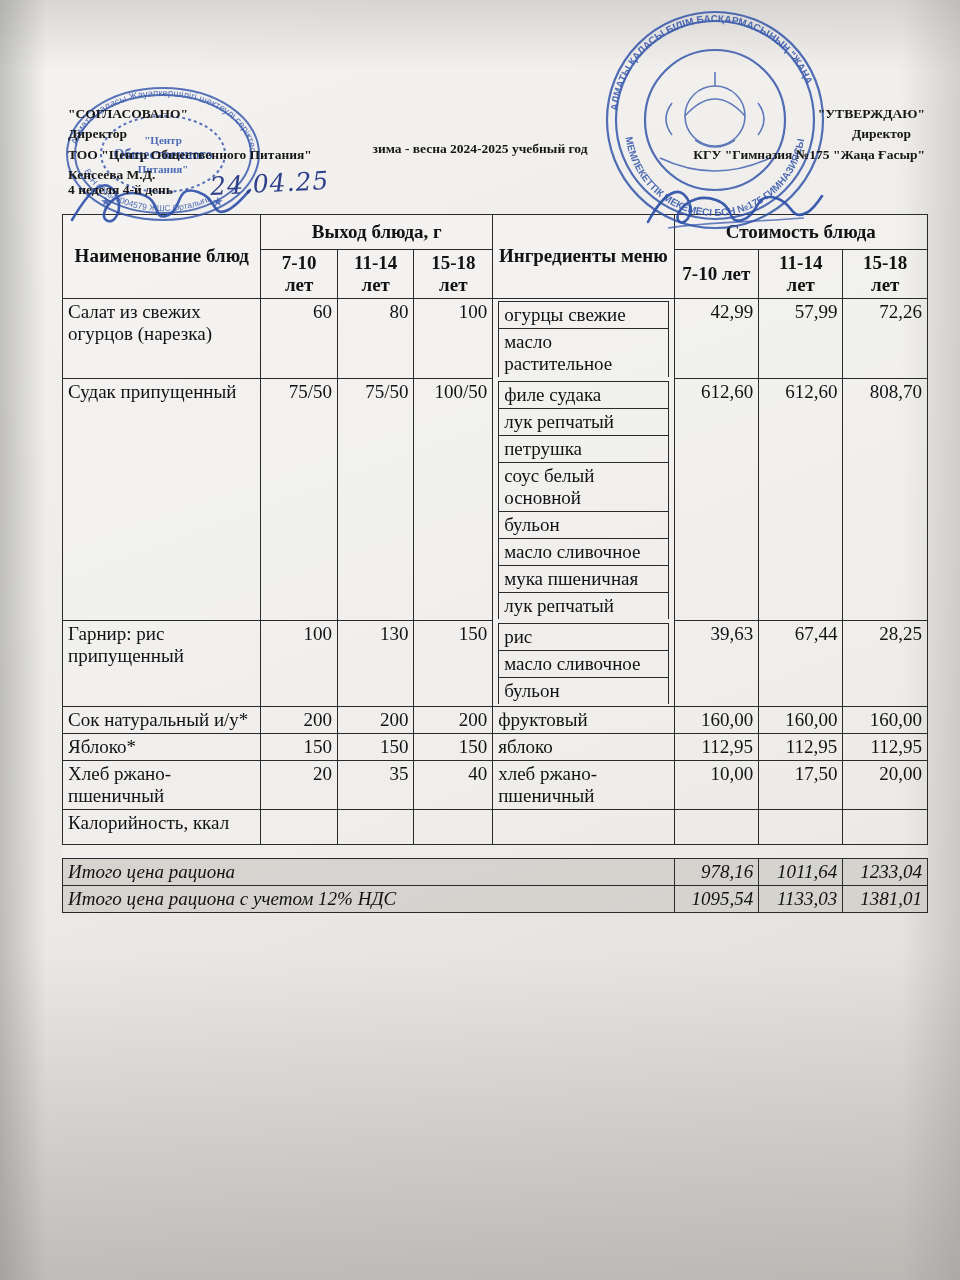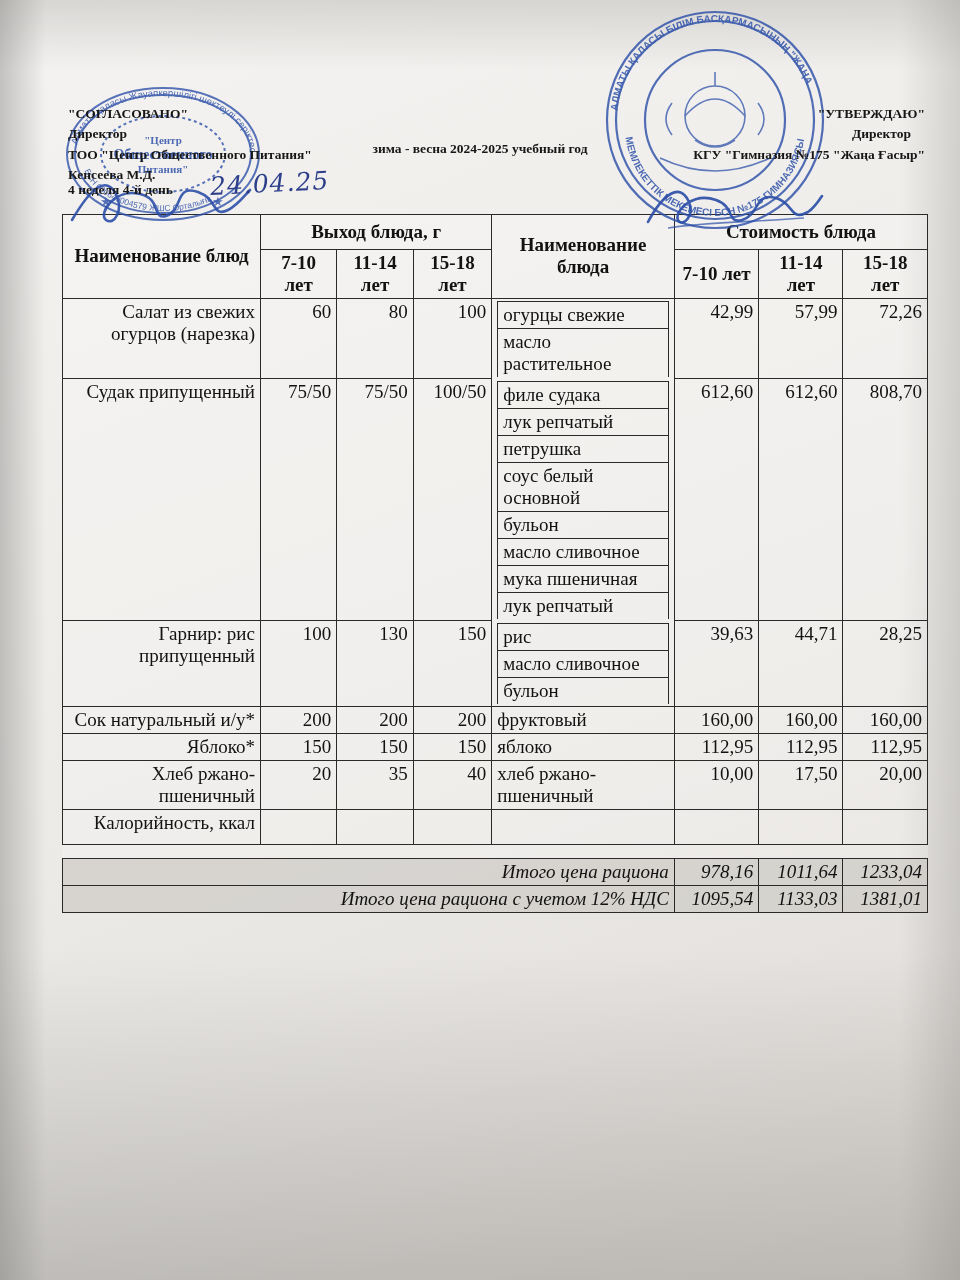--- a/index.html
+++ b/index.html
@@ -173,21 +173,21 @@
     text-align: center;
     font-weight: bold;
     vertical-align: middle;
   }
   .th-tall { height: 30px; }
   .c-name { width: 205px; }
   .c-out  { width: 72px; text-align: center; }
   .c-ing  { width: 185px; }
   .c-cost { width: 77px; text-align: center; }
   td.num { text-align: right; }
-  td.name { text-align: right; }
+  td.name { text-align: left; }
   .row-h { height: 19px; }
   .ing-cell { padding: 0; border: none !important; }
   .ing-list { border-collapse: collapse; width: 100%; }
   .ing-list td {
     border: none;
     border-bottom: 1px solid #2a2a2a;
     padding: 1px 5px;
     height: 17px;
   }
   .ing-list tr:last-child td { border-bottom: none; }
@@ -298,21 +298,21 @@
     <div class="week-day">
       <span>4 неделя 4-й день</span>
       <span class="handwritten-date">24.04.25</span>
     </div>
 
     <table class="menu">
       <thead>
         <tr>
           <th class="c-name th-tall" rowspan="2">Наименование блюд</th>
           <th colspan="3" class="th-tall">Выход блюда, г</th>
-          <th class="c-ing th-tall" rowspan="2">Наименование блюда</th>
+          <th class="c-ing th-tall" rowspan="2">Ингредиенты меню</th>
           <th colspan="3" class="th-tall">Стоимость блюда</th>
         </tr>
         <tr>
           <th class="c-out">7-10 лет</th>
           <th class="c-out">11-14 лет</th>
           <th class="c-out">15-18 лет</th>
           <th class="c-cost">7-10 лет</th>
           <th class="c-cost">11-14 лет</th>
           <th class="c-cost">15-18 лет</th>
         </tr>
@@ -395,21 +395,21 @@
               <tr>
                     <td>масло сливочное</td>
                   </tr>
               <tr>
                     <td>бульон</td>
                   </tr>
             </tbody>
               </table>
           </td>
           <td class="num">39,63</td>
-          <td class="num">44,71</td>
+          <td class="num">67,44</td>
           <td class="num">28,25</td>
         </tr>
 
         <tr class="row-h">
           <td class="name">Сок натуральный и/у*</td>
           <td class="num">200</td>
           <td class="num">200</td>
           <td class="num">200</td>
           <td>фруктовый</td>
           <td class="num">160,00</td>

